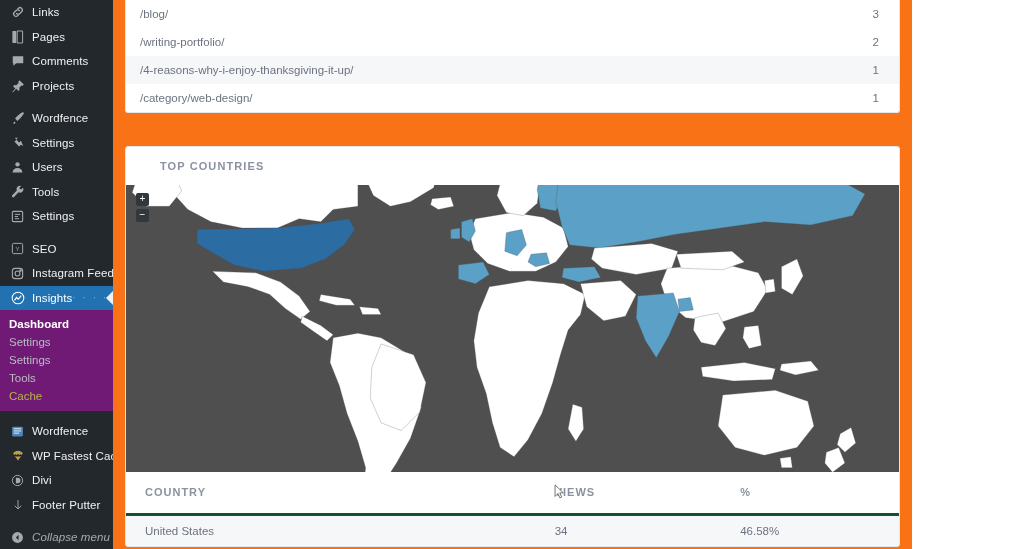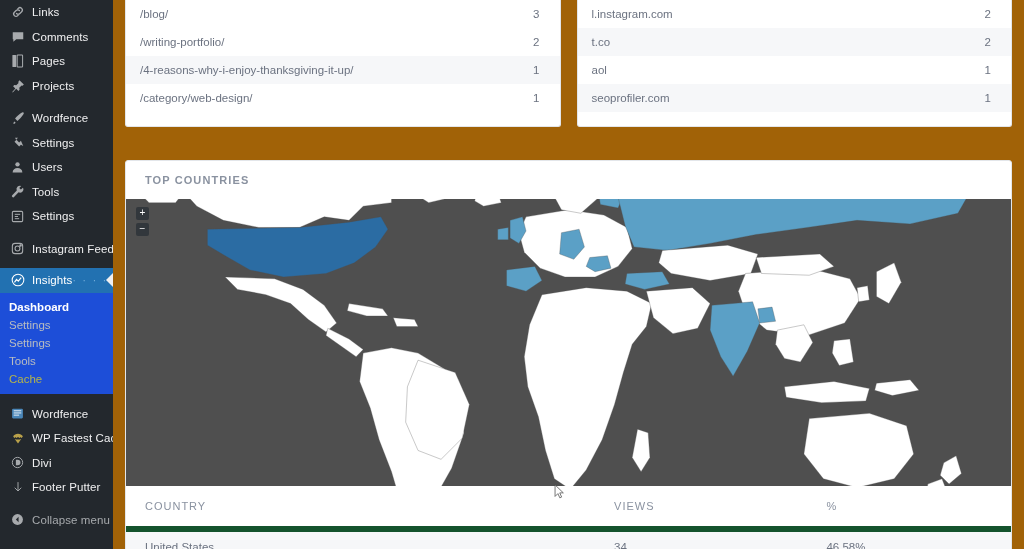--- a/index.html
+++ b/index.html
@@ -2,21 +2,21 @@
 <html><head>
 <meta charset="utf-8">
 <style>
   * { box-sizing: border-box; margin: 0; padding: 0; }
   html, body {
     width: 1024px; height: 549px;
     overflow: hidden;
     font-family: "Liberation Sans", sans-serif;
     background: #ffffff;
   }
-  #app { display: flex; width: 1024px; height: 549px; align-items: center; }
+  #app { display: flex; width: 912px; height: 549px; align-items: center; }
 
   
   #sidebar {
     width: 113px; min-width: 113px; height: 549px;
     background: #23282d;
     color: #f0f0f1;
     font-size: 11.5px;
     overflow: hidden;
     position: relative;
   }
@@ -32,54 +32,54 @@
     width: 17px; height: 16px; min-width: 17px;
     display: inline-flex; align-items: center; justify-content: center;
     margin-right: 6px;
     color: #a7aaad;
     font-size: 12px; line-height: 1;
   }
   .nav-item .ico svg { display: block; }
   .nav-label { font-size: 11.5px; letter-spacing: .1px; }
   .nav-gap { height: 8px; }
   .nav-item.current {
-    background: #2271b1; color: #fff; margin-top: 7px;
+    background: #2271b1; color: #fff;
   }
   .nav-item.current .ico { color: #fff; }
   .nav-item.current .arrow {
     position: absolute; right: -1px; top: 50%;
     transform: translateY(-50%);
     width: 0; height: 0;
     border-top: 8px solid transparent;
     border-bottom: 8px solid transparent;
     border-right: 8px solid #f0f0f1;
   }
   .nav-item.current .dots {
     flex: 1; text-align: right; padding-right: 14px;
     color: #79b2dd; font-size: 10px; letter-spacing: 2px;
   }
 
-  #submenu { background: #1d4ed8; padding: 5px 0 6px 0; }
+  #submenu { background: #701a75; padding: 5px 0 6px 0; }
   .sub-item {
     display: block;
     padding: 3px 0 3px 9px;
     font-size: 11.5px;
     color: #b8bcc0;
     white-space: nowrap;
   }
   .sub-item.active { color: #ffffff; font-weight: bold; }
   .sub-item.addons { color: #b5b54a; }
 
-  .nav-item.collapse { color: #a7aaad; }
+  .nav-item.collapse { color: #a7aaad; font-style: italic; }
   .nav-item.collapse .ico { color: #a7aaad; }
 
   
   #main {
     flex: 1; height: 549px;
-    background: #a16207;
+    background: #f97316;
     position: relative;
     overflow: hidden;
     padding: 0 12px;
   }
 
   .row-cards { display: flex; gap: 16px; padding-top: 0; }
   .card {
     background: #fff;
     border: 1px solid #e3e6ea;
     border-radius: 3px;
@@ -113,20 +113,21 @@
   .card-head {
     height: 38px;
     display: flex; align-items: center;
     padding: 0 19px;
   }
   .card-head .title {
     font-size: 11px;
     font-weight: bold;
     letter-spacing: 1.1px;
     color: #8a92a0;
+    margin-left: 15px;
   }
 
   
   #map-wrap {
     position: relative;
     height: 287px;
     background: #4f4f4f;
     overflow: hidden;
   }
   #map-wrap svg#worldmap { display: block; width: 100%; height: 100%; }
@@ -146,26 +147,26 @@
     font-size: 10px; line-height: 12px;
     text-align: center;
     font-family: "Liberation Sans", sans-serif;
   }
 
   
   #country-table { width: 100%; border-collapse: collapse; table-layout: fixed; }
   #country-table th {
     text-align: left;
     font-size: 11px;
-    font-weight: normal;
+    font-weight: bold;
     letter-spacing: 1px;
     color: #8a92a0;
     padding: 14px 19px;
     height: 42px;
-    border-bottom: 6px solid #14532d;
+    border-bottom: 3px solid #14532d;
   }
   #country-table td {
     font-size: 11.5px;
     color: #6b7280;
     padding: 9px 19px;
     background: #f6f7f9;
   }
   #country-table .col-c { width: 53%; }
   #country-table .col-v { width: 24%; }
   #country-table .col-p { width: 23%; }
@@ -191,40 +192,40 @@
         <svg width="14" height="14" viewBox="0 0 24 24" fill="none" stroke="currentColor" stroke-width="2.2" stroke-linecap="round">
             <path d="M9.5 14.5a4 4 0 0 0 5.7 0l3-3a4 4 0 1 0-5.7-5.7l-1 1"></path>
             <path d="M14.5 9.5a4 4 0 0 0-5.7 0l-3 3a4 4 0 1 0 5.7 5.7l1-1"></path>
           </svg>
       </span>
       <span class="nav-label">Links</span>
     </div>
 
     <div class="nav-item">
       <span class="ico">
-        <svg width="14" height="14" viewBox="0 0 24 24" fill="currentColor">
-            <path d="M3 4h18v12H9l-5 4v-4H3z"></path>
-          </svg>
-      </span>
-      <span class="nav-label">Comments</span>
-    </div>
-
-    <div class="nav-item">
-      <span class="ico">
         <svg width="13" height="14" viewBox="0 0 20 22" fill="currentColor">
             <rect x="2" y="1.5" width="6" height="19" rx="1"></rect>
             <rect x="9.5" y="1.5" width="8.5" height="19" rx="1" fill="none" stroke="currentColor" stroke-width="1.6"></rect>
           </svg>
       </span>
       <span class="nav-label">Pages</span>
     </div>
 
     <div class="nav-item">
       <span class="ico">
         <svg width="14" height="14" viewBox="0 0 24 24" fill="currentColor">
+            <path d="M3 4h18v12H9l-5 4v-4H3z"></path>
+          </svg>
+      </span>
+      <span class="nav-label">Comments</span>
+    </div>
+
+    <div class="nav-item">
+      <span class="ico">
+        <svg width="14" height="14" viewBox="0 0 24 24" fill="currentColor">
             <path d="M14.5 2l7.5 7.5-2.2 2.2-1.6-.6-4 4 .5 3.4-2 2-3.8-3.8L3 23l-.9-.9 5.3-5.9-3.8-3.8 2-2 3.4.5 4-4-.6-1.6z"></path>
           </svg>
       </span>
       <span class="nav-label">Projects</span>
     </div>
 
     <div class="nav-gap"></div>
 
     <div class="nav-item">
       <span class="ico">
@@ -268,20 +269,29 @@
         <svg width="13" height="13" viewBox="0 0 24 24" fill="none" stroke="currentColor" stroke-width="2">
             <rect x="2.5" y="2.5" width="19" height="19" rx="2"></rect>
             <path d="M7 8h10M7 12h6M7 16h8" stroke-width="1.8"></path>
           </svg>
       </span>
       <span class="nav-label">Settings</span>
     </div>
 
     <div class="nav-gap"></div>
 
+    <div class="nav-item">
+      <span class="ico">
+        <svg width="13" height="13" viewBox="0 0 24 24" fill="none" stroke="currentColor" stroke-width="1.8">
+            <rect x="2.5" y="2.5" width="19" height="19" rx="2.5"></rect>
+            <text x="12" y="16" font-size="11" text-anchor="middle" fill="currentColor" stroke="none" font-family="sans-serif">Y</text>
+          </svg>
+      </span>
+      <span class="nav-label">SEO</span>
+    </div>
 
     <div class="nav-item">
       <span class="ico">
         <svg width="13" height="13" viewBox="0 0 24 24" fill="none" stroke="currentColor" stroke-width="2">
             <rect x="2.5" y="2.5" width="19" height="19" rx="5"></rect>
             <circle cx="12" cy="12" r="4.5"></circle>
             <circle cx="17.6" cy="6.4" r="1.3" fill="currentColor"></circle>
           </svg>
       </span>
       <span class="nav-label">Instagram Feed</span>
@@ -381,45 +391,20 @@
               <td class="num">1</td>
             </tr>
             <tr>
               <td>/category/web-design/</td>
               <td class="num">1</td>
             </tr>
           </tbody>
         </table>
       </div>
 
-      <div class="card top-cut">
-        <table class="list">
-          <tbody>
-            <tr>
-              <td>l.instagram.com</td>
-              <td class="num">2</td>
-            </tr>
-            <tr class="alt">
-              <td>t.co</td>
-              <td class="num">2</td>
-            </tr>
-            <tr>
-              <td>aol</td>
-              <td class="num">1</td>
-            </tr>
-            <tr class="alt">
-              <td>seoprofiler.com</td>
-              <td class="num">1</td>
-            </tr>
-            <tr class="filler">
-                <td colspan="2"></td>
-              </tr>
-          </tbody>
-        </table>
-      </div>
 
     </div>
 
     <div id="countries-card">
 
       <div class="card-head">
         <span class="title">TOP COUNTRIES</span>
       </div>
 
       <div id="map-wrap">

